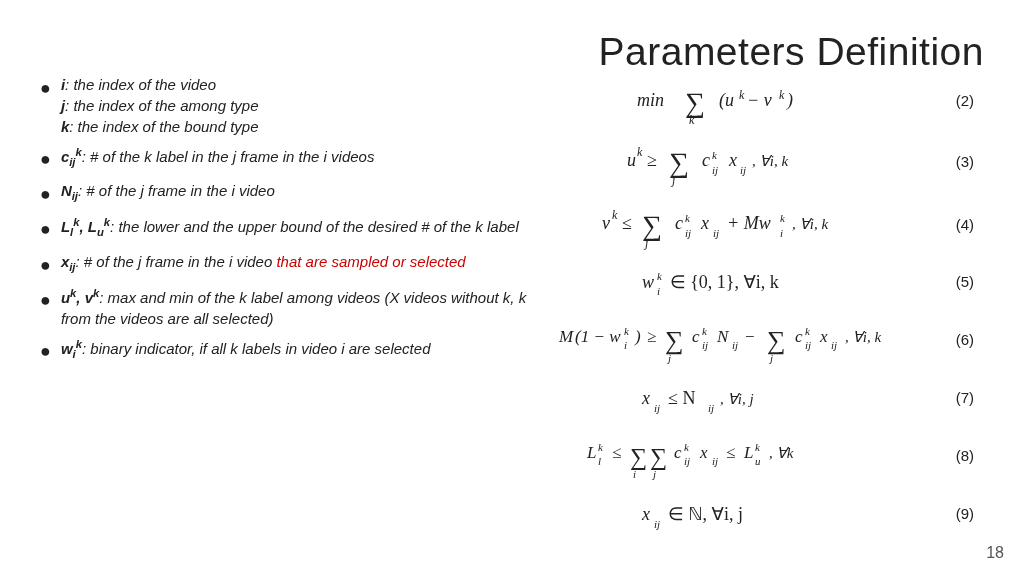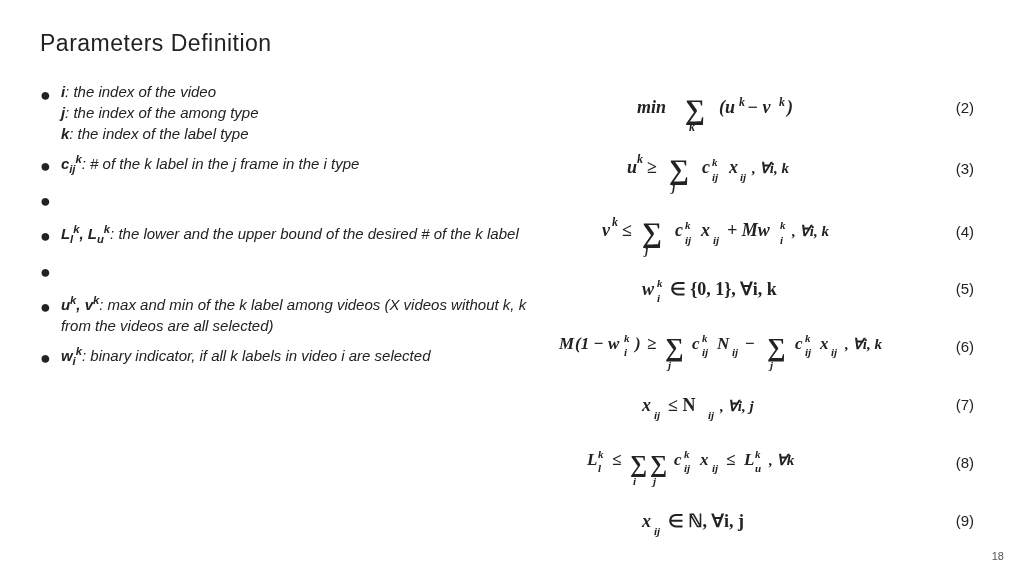--- a/index.html
+++ b/index.html
@@ -14,25 +14,25 @@
 
     .page {
       width: 1024px;
       height: 576px;
       display: flex;
       flex-direction: column;
       padding: 30px 40px 20px 40px;
     }
 
     .title {
-      font-size: 23px;
+      font-size: 39px;
       font-weight: 300;
       color: #222;
-      margin-bottom: 24px;
       letter-spacing: 0.5px;
+      text-align: right;
     }
 
     .content-area {
       display: flex;
       flex: 1;
       gap: 0;
     }
 
     .left-panel {
       width: 510px;
@@ -102,71 +102,76 @@
       font-size: 15px;
       font-style: normal;
       color: #222;
     }
 
     .math-svg-container {
       flex: 1;
       display: flex;
       justify-content: center;
       align-items: flex-start;
-      font-weight: bold;
     }
 
     .page-number {
       position: absolute;
       bottom: 14px;
       right: 20px;
-      font-size: 11px;
+      font-size: 16px;
       color: #555;
     }
   </style>
 </head>
 <body>
 
 <div class="page">
   <h1 class="title">Parameters Definition</h1>
 
   <div class="content-area">
 
     <div class="left-panel">
       <ul class="bullet-list">
 
         <li>
           <span class="bullet-dot">●</span>
           <span class="bullet-content">
             <span class="bold">i</span><span>: the index of the video</span><br>
             <span class="bold">j</span><span>: the index of the among type</span><br>
-            <span class="bold">k</span><span>: the index of the label type</span>
-          </span>
-        </li>
-
-        <li>
-          <span class="bullet-dot">●</span>
-          <span class="bullet-content">
-            <span class="bold">c<sub>ij</sub><sup>k</sup></span><span>: # of the k label in the j frame in the i type</span>
-          </span>
-        </li>
-
-        <li>
-          <span class="bullet-dot">●</span>
+            <span class="bold">k</span><span>: the index of the bound type</span>
+          </span>
+        </li>
+
+        <li>
+          <span class="bullet-dot">●</span>
+          <span class="bullet-content">
+            <span class="bold">c<sub>ij</sub><sup>k</sup></span><span>: # of the k label in the j frame in the i videos</span>
+          </span>
+        </li>
+
+        <li>
+          <span class="bullet-dot">●</span>
+          <span class="bullet-content">
+            <span class="bold">N<sub>ij</sub></span><span>: # of the j frame in the i video</span>
+          </span>
         </li>
 
         <li>
           <span class="bullet-dot">●</span>
           <span class="bullet-content">
             <span class="bold">L<sub>l</sub><sup>k</sup>, L<sub>u</sub><sup>k</sup></span><span>: the lower and the upper bound of the desired # of the k label</span>
           </span>
         </li>
 
         <li>
           <span class="bullet-dot">●</span>
+          <span class="bullet-content">
+            <span class="bold">x<sub>ij</sub></span><span>: # of the j frame in the i video </span><span class="red">that are sampled or selected</span>
+          </span>
         </li>
 
         <li>
           <span class="bullet-dot">●</span>
           <span class="bullet-content">
             <span class="bold">u<sup>k</sup>, v<sup>k</sup></span><span>: max and min of the k label among videos (X videos without k, k from the videos are all selected)</span>
           </span>
         </li>
 
         <li>

